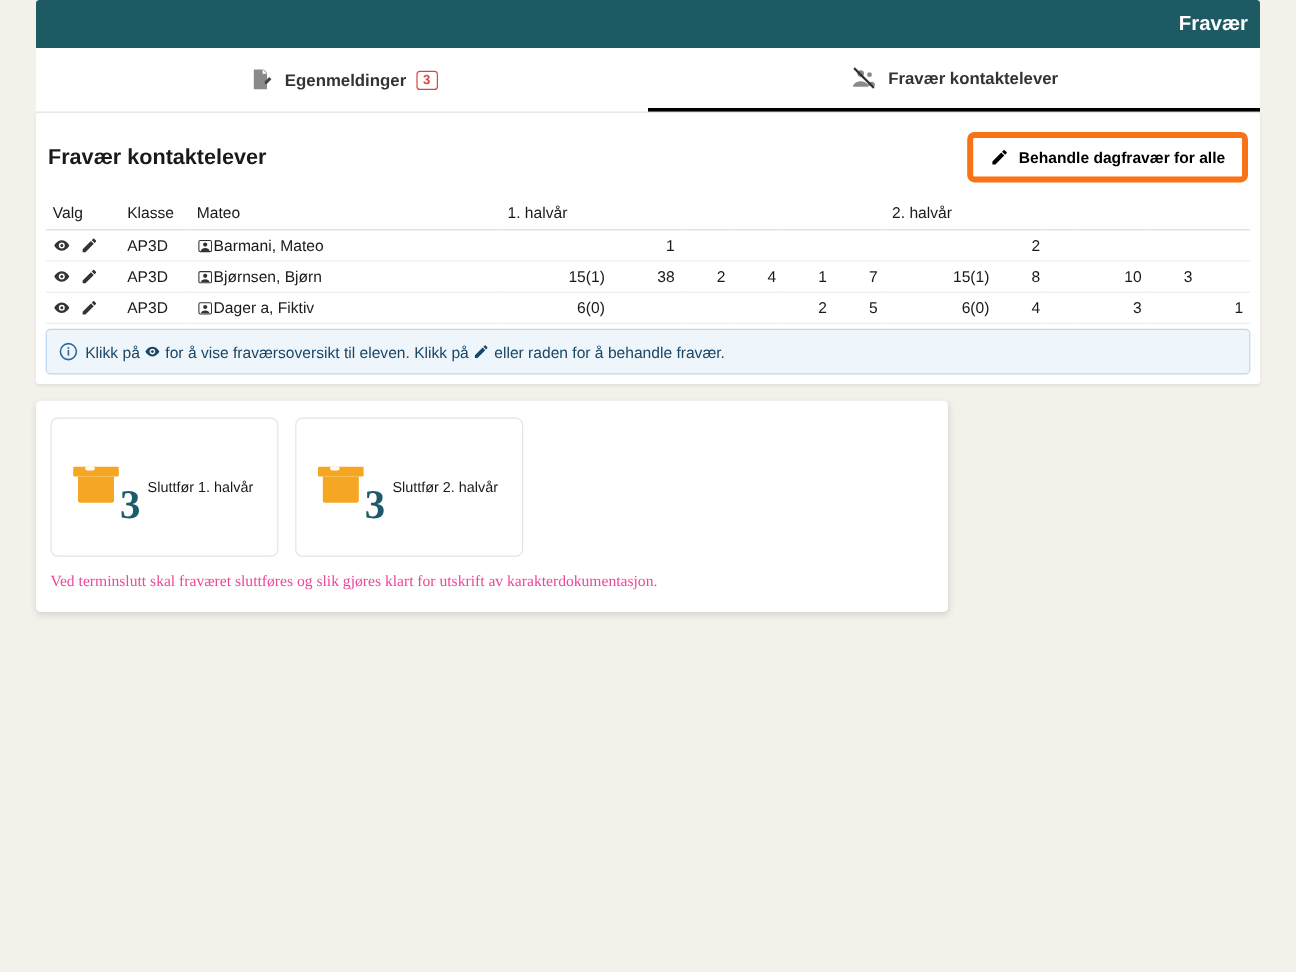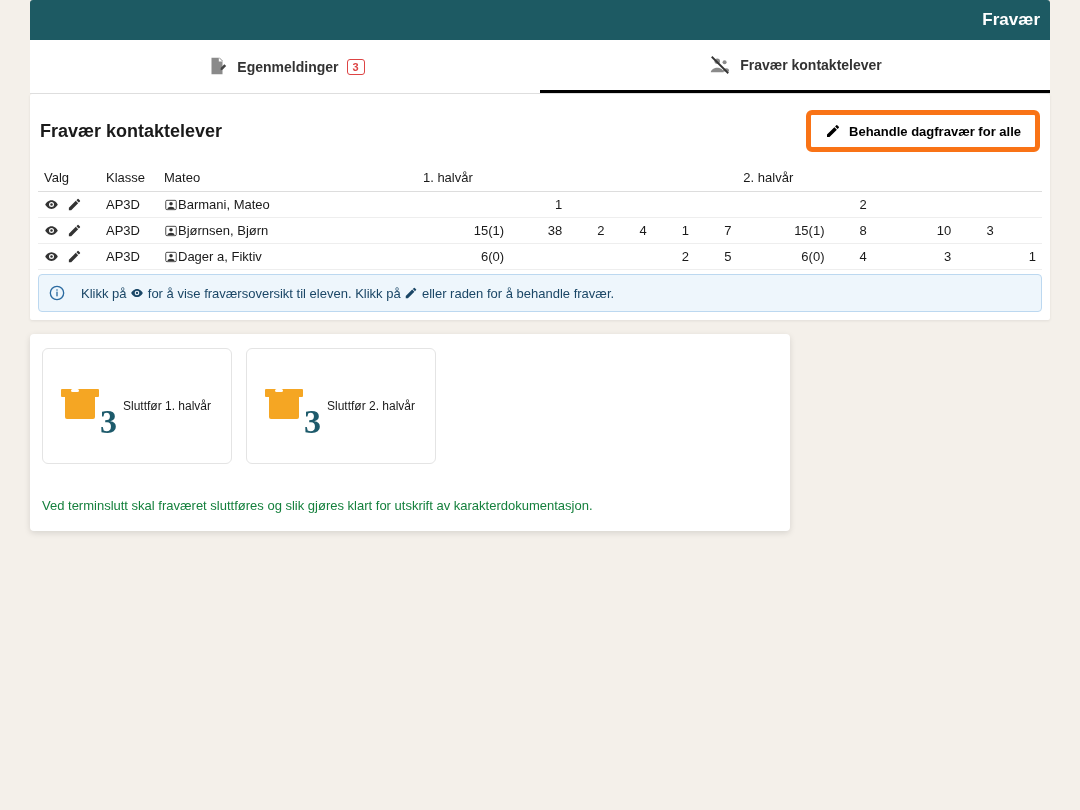--- a/index.html
+++ b/index.html
@@ -101,21 +101,21 @@
     white-space: nowrap;
   }
   .row-actions { display: flex; gap: 8px; align-items: center; }
   .row-actions svg { width: 15px; height: 15px; cursor: pointer; }
   .student-cell { display: flex; align-items: center; gap: 0; }
   .student-cell svg { width: 14px; height: 14px; }
   .info-bar {
     margin-top: 4px;
     display: flex;
     align-items: center;
-    gap: 16px;
+    gap: 6px;
     padding: 10px 10px;
     border: 1px solid #bcd8f0;
     background: #eef6fc;
     color: #1a4666;
     border-radius: 4px;
     font-size: 13px;
   }
   .info-bar svg.inline { width: 14px; height: 14px; vertical-align: -2px; }
   .info-icon { width: 16px; height: 16px; flex: 0 0 16px; }
 
@@ -180,21 +180,21 @@
   }
   .num3 {
     position: absolute;
     right: -2px; bottom: -6px;
     font-size: 34px;
     font-weight: 600;
     color: #1d5a6b;
     font-family: Georgia, serif;
   }
   .card-label { font-size: 12px; font-weight: 400; }
-  .panel-foot { margin-top: 34px; font-size: 13px; color: #15803d; }
+  .panel-foot { margin-top: 12px; font-size: 13px; color: #ec4899; font-family: Liberation Serif, serif; }
 </style>
 </head>
 <body>
 
 <div class="page">
   <div class="header-banner">
     <h1>Fravær</h1>
   </div>
 
   <div class="tabs">

